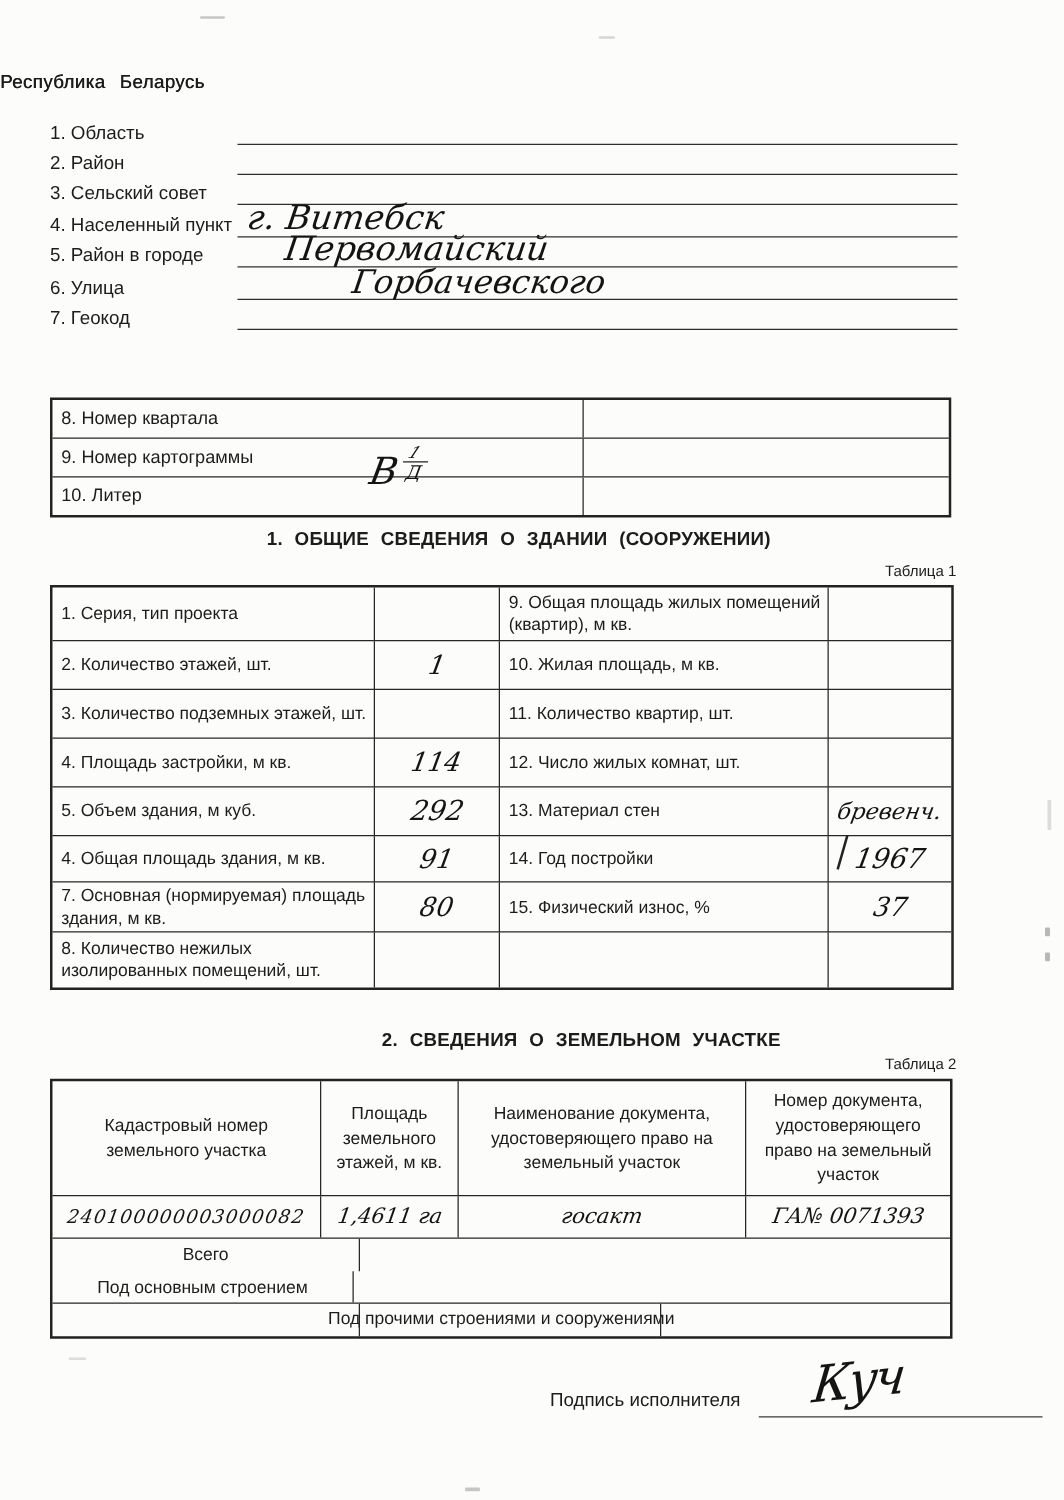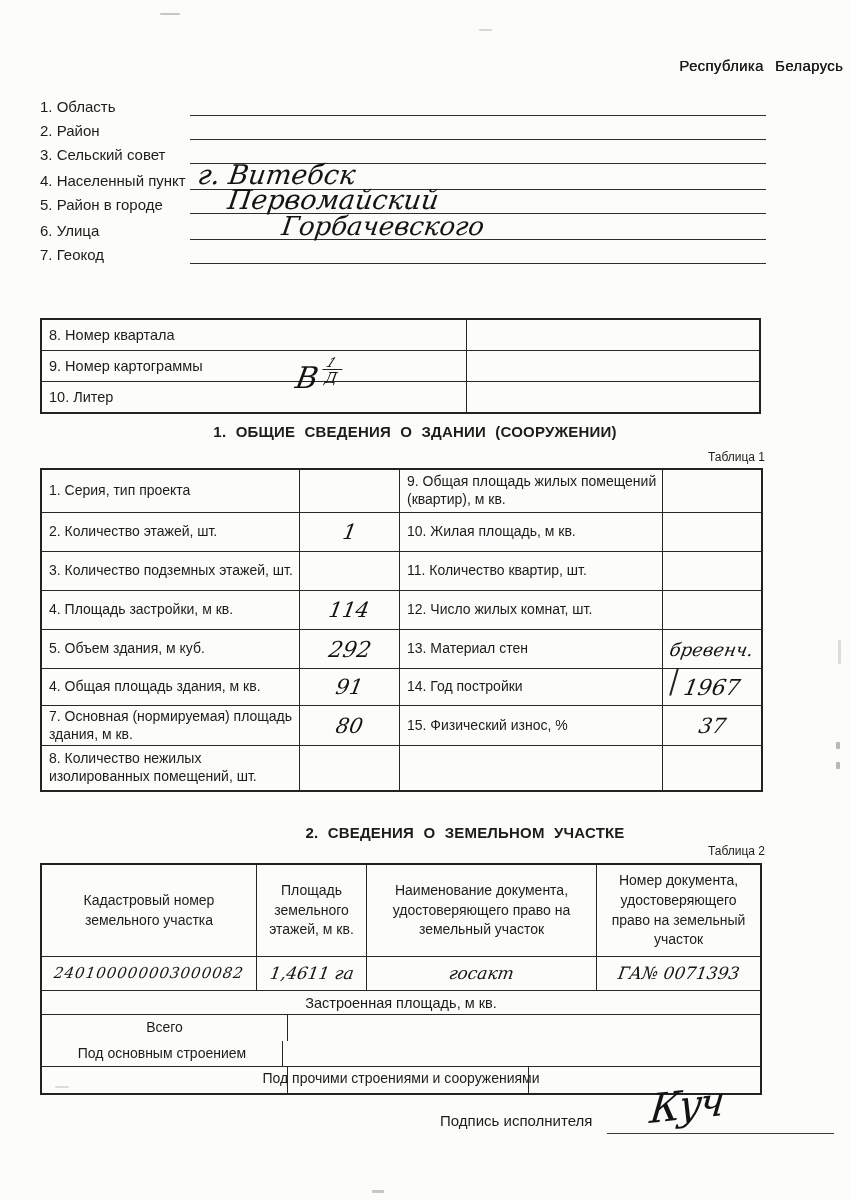--- a/index.html
+++ b/index.html
@@ -11,24 +11,23 @@
   }
   
   .abs{position:absolute;}
   .hand{
     font-family:"DejaVu Serif",serif;
     font-style:italic;
     color:#141414;
   }
   
   .doc-title{
-    top:57px;left:0;width:795px;text-align:right;
+    top:57px;left:0;width:795px;text-align:left;
     font-size:15px;word-spacing:7px;letter-spacing:.3px;
     text-shadow:.3px 0 0 currentColor;
-    padding-left:48px;
   }
   
   .field-row{position:absolute;left:40px;right:85px;height:21px;}
   .field-label{position:absolute;left:0;bottom:1px;font-size:15px;white-space:nowrap;}
   .field-line{position:absolute;left:150px;right:0;bottom:0;border-bottom:1.4px solid #2e2e2e;}
   .fv{position:absolute;font-size:27px;white-space:nowrap;transform:skewX(-8deg);}
   
   .qtable{left:40px;top:318px;width:721px;border:2px solid #222;box-sizing:border-box;background:transparent;}
   .qrow{display:flex;height:30px;border-bottom:1.7px solid #262626;}
   .qrow:last-child{border-bottom:none;}
@@ -244,23 +243,20 @@
     <div class="t2c w-b hand t2v">
         <span>1,4611 га</span>
       </div>
     <div class="t2c w-c hand t2v">
         <span>госакт</span>
       </div>
     <div class="t2c w-d hand t2v">
         <span>ГА№ 0071393</span>
       </div>
   </div>
-  <div class="t2row brow">
-    <div class="bup">Застроенная  площадь,  м  кв.</div>
-  </div>
   <div class="t2row h2row">
     <div class="t2c w-e">Всего</div>
     <div class="t2c w-f">Под  основным  строением</div>
     <div class="t2c w-g">Под прочими  строениями и сооружениями</div>
   </div>
   <div class="t2row erow">
     <div class="t2c w-e"></div>
     <div class="t2c w-f"></div>
     <div class="t2c w-g"></div>
   </div>

